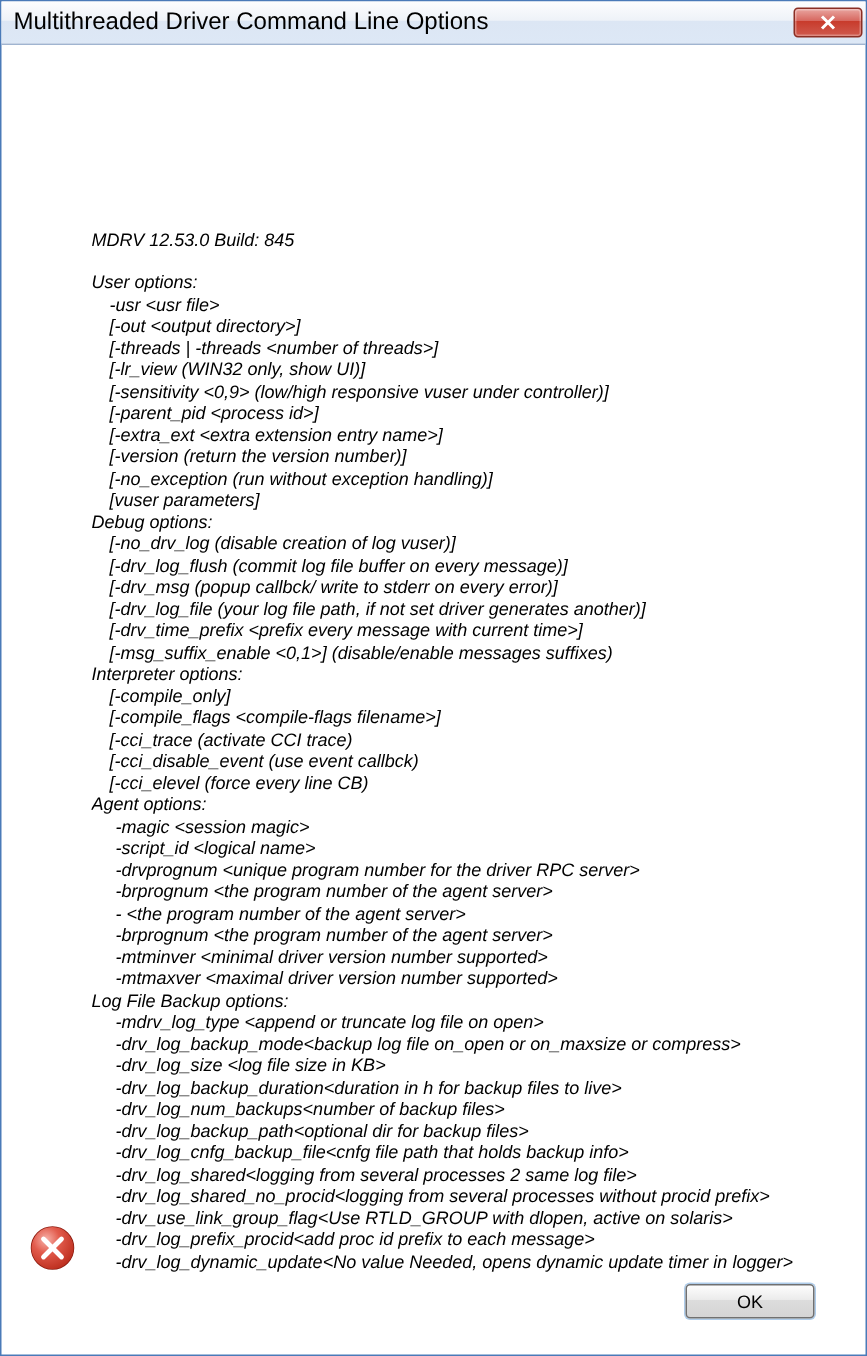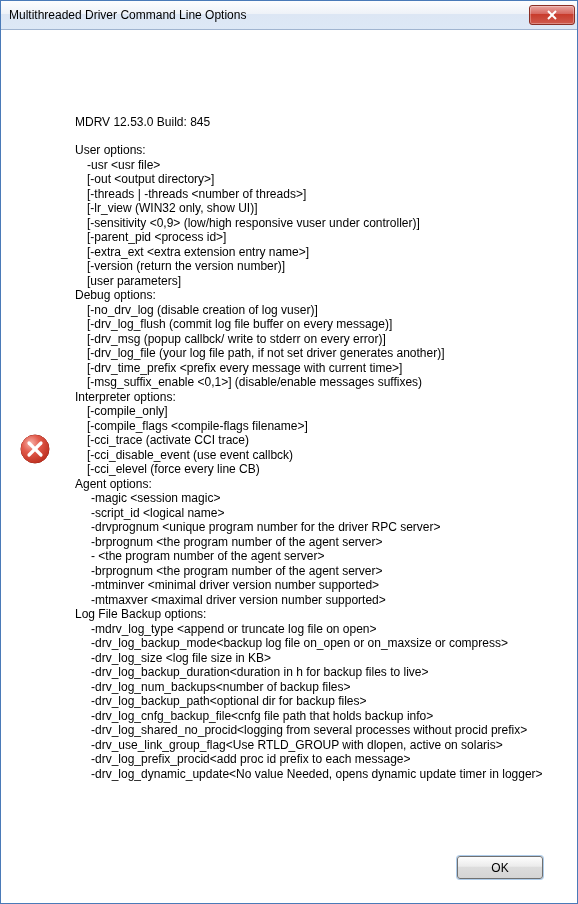--- a/index.html
+++ b/index.html
@@ -23,21 +23,21 @@
   .titlebar {
     height: 28px;
     background: linear-gradient(to bottom, #fdfdfe 0%, #eef2f8 45%, #dce6f4 46%, #dde8f6 100%);
     border-bottom: 1px solid #a0b4d0;
     display: flex;
     align-items: center;
     justify-content: space-between;
     padding: 0 2px 0 8px;
   }
   .titlebar-title {
-    font-size: 12px;
+    font-size: 16px;
     color: #000;
   }
   .close-btn {
     width: 44px;
     height: 18px;
     background: linear-gradient(to bottom, #e9a5a0 0%, #d6655d 45%, #c83b2c 46%, #cf5a4e 100%);
     border: 1px solid #8a2e24;
     border-radius: 3px;
     display: flex;
     align-items: center;
@@ -53,24 +53,25 @@
   }
   .client {
     flex: 1;
     padding: 18px 18px 10px 18px;
     display: flex;
     flex-direction: column;
     overflow: hidden;
   }
   .content-row {
     display: flex;
-    align-items: center;
-    gap: 24px;
+    align-items: flex-end;
+    gap: 10px;
     flex: 1;
     overflow: hidden;
+    font-style: italic;
   }
   .error-icon {
     width: 32px;
     height: 32px;
     flex: 0 0 auto;
     margin-top: 2px;
   }
   .text-block {
     flex: 1;
     font-size: 12px;
@@ -136,21 +137,22 @@
 
         <div>User options:</div>
         <div class="ind1">-usr &lt;usr file&gt;</div>
         <div class="ind1">[-out &lt;output directory&gt;]</div>
         <div class="ind1">[-threads | -threads &lt;number of threads&gt;]</div>
         <div class="ind1">[-lr_view (WIN32 only, show UI)]</div>
         <div class="ind1">[-sensitivity &lt;0,9&gt;  (low/high responsive vuser under controller)]</div>
         <div class="ind1">[-parent_pid &lt;process id&gt;]</div>
         <div class="ind1">[-extra_ext &lt;extra extension entry name&gt;]</div>
         <div class="ind1">[-version (return the version number)]</div>
-        <div class="ind1">[user parameters]</div>
+        <div class="ind1">[-no_exception (run without exception handling)]</div>
+        <div class="ind1">[vuser parameters]</div>
 
         <div>Debug options:</div>
         <div class="ind1">[-no_drv_log (disable creation of log vuser)]</div>
         <div class="ind1">[-drv_log_flush (commit log file buffer on every message)]</div>
         <div class="ind1">[-drv_msg (popup callbck/ write to stderr on every error)]</div>
         <div class="ind1">[-drv_log_file (your log file path, if not set driver generates another)]</div>
         <div class="ind1">[-drv_time_prefix &lt;prefix every message with current time&gt;]</div>
         <div class="ind1">[-msg_suffix_enable &lt;0,1&gt;] (disable/enable messages suffixes)</div>
 
         <div>Interpreter options:</div>
@@ -171,20 +173,21 @@
         <div class="ind2">-mtmaxver &lt;maximal driver version number supported&gt;</div>
 
         <div>Log File Backup options:</div>
         <div class="ind2">-mdrv_log_type &lt;append or truncate log file on open&gt;</div>
         <div class="ind2">-drv_log_backup_mode&lt;backup log file on_open or on_maxsize or compress&gt;</div>
         <div class="ind2">-drv_log_size &lt;log file size in KB&gt;</div>
         <div class="ind2">-drv_log_backup_duration&lt;duration in h for backup files to live&gt;</div>
         <div class="ind2">-drv_log_num_backups&lt;number of backup files&gt;</div>
         <div class="ind2">-drv_log_backup_path&lt;optional dir for backup files&gt;</div>
         <div class="ind2">-drv_log_cnfg_backup_file&lt;cnfg file path that holds backup info&gt;</div>
+        <div class="ind2">-drv_log_shared&lt;logging from several processes 2 same log file&gt;</div>
         <div class="ind2">-drv_log_shared_no_procid&lt;logging from several processes without procid prefix&gt;</div>
         <div class="ind2">-drv_use_link_group_flag&lt;Use RTLD_GROUP with dlopen, active on solaris&gt;</div>
         <div class="ind2">-drv_log_prefix_procid&lt;add proc id prefix to each message&gt;</div>
         <div class="ind2">-drv_log_dynamic_update&lt;No value Needed, opens dynamic update timer in logger&gt;</div>
       </div>
     </div>
 
     <div class="footer">
       <button class="ok-btn">OK</button>
     </div>

